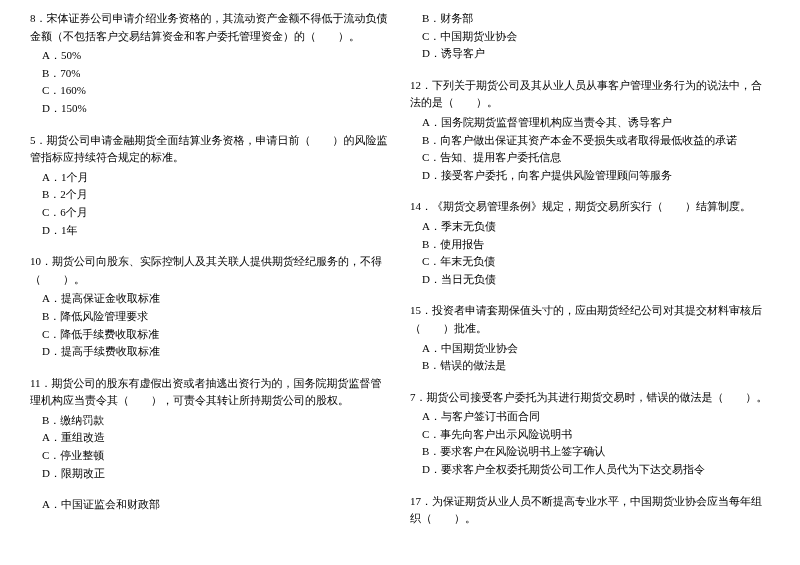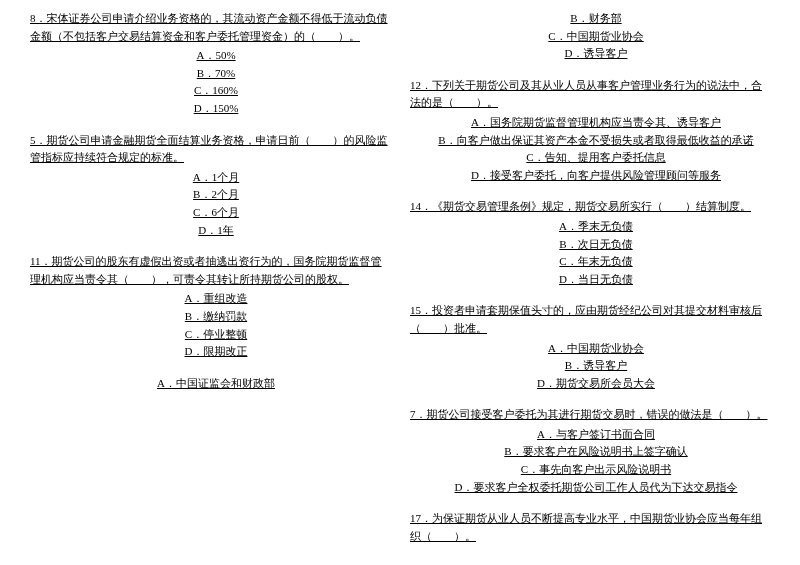--- a/index.html
+++ b/index.html
@@ -22,30 +22,28 @@
       gap: 20px;
     }
     .column {
       flex: 1;
       display: flex;
       flex-direction: column;
       gap: 8px;
     }
     .question-block {
       margin-bottom: 6px;
-      text-decoration: underline;
     }
     .question-text {
       line-height: 1.6;
       margin-bottom: 2px;
       text-indent: 0;
     }
     .options {
       padding-left: 12px;
-      text-align: center;
     }
     .option {
       line-height: 1.6;
     }
   </style>
 </head>
 <body>
 
 <div class="page-content">
 
@@ -64,26 +62,35 @@
     <div class="question-block">
       <div class="question-text">5．期货公司申请金融期货全面结算业务资格，申请日前（　　）的风险监管指标应持续符合规定的标准。</div>
       <div class="options">
         <div class="option">A．1个月</div>
         <div class="option">B．2个月</div>
         <div class="option">C．6个月</div>
         <div class="option">D．1年</div>
       </div>
     </div>
 
+    <div class="question-block">
+      <div class="question-text">10．期货公司向股东、实际控制人及其关联人提供期货经纪服务的，不得（　　）。</div>
+      <div class="options">
+        <div class="option">A．提高保证金收取标准</div>
+        <div class="option">B．降低风险管理要求</div>
+        <div class="option">C．降低手续费收取标准</div>
+        <div class="option">D．提高手续费收取标准</div>
+      </div>
+    </div>
 
     <div class="question-block">
       <div class="question-text">11．期货公司的股东有虚假出资或者抽逃出资行为的，国务院期货监督管理机构应当责令其（　　），可责令其转让所持期货公司的股权。</div>
       <div class="options">
+        <div class="option">B．缴纳罚款</div>
         <div class="option">A．重组改造</div>
-        <div class="option">B．缴纳罚款</div>
         <div class="option">C．停业整顿</div>
         <div class="option">D．限期改正</div>
       </div>
     </div>
 
     <div class="question-block">
       <div class="options">
         <div class="option">A．中国证监会和财政部</div>
       </div>
     </div>
@@ -107,41 +114,40 @@
         <div class="option">B．向客户做出保证其资产本金不受损失或者取得最低收益的承诺</div>
         <div class="option">C．告知、提用客户委托信息</div>
         <div class="option">D．接受客户委托，向客户提供风险管理顾问等服务</div>
       </div>
     </div>
 
     <div class="question-block">
       <div class="question-text">14．《期货交易管理条例》规定，期货交易所实行（　　）结算制度。</div>
       <div class="options">
         <div class="option">A．季末无负债</div>
-        <div class="option">B．次日无负债</div>
+        <div class="option">B．使用报告</div>
         <div class="option">C．年末无负债</div>
         <div class="option">D．当日无负债</div>
       </div>
     </div>
 
     <div class="question-block">
       <div class="question-text">15．投资者申请套期保值头寸的，应由期货经纪公司对其提交材料审核后（　　）批准。</div>
       <div class="options">
         <div class="option">A．中国期货业协会</div>
-        <div class="option">B．诱导客户</div>
-        <div class="option">D．期货交易所会员大会</div>
+        <div class="option">B．错误的做法是</div>
       </div>
     </div>
 
     <div class="question-block">
       <div class="question-text">7．期货公司接受客户委托为其进行期货交易时，错误的做法是（　　）。</div>
       <div class="options">
         <div class="option">A．与客户签订书面合同</div>
+        <div class="option">C．事先向客户出示风险说明书</div>
         <div class="option">B．要求客户在风险说明书上签字确认</div>
-        <div class="option">C．事先向客户出示风险说明书</div>
         <div class="option">D．要求客户全权委托期货公司工作人员代为下达交易指令</div>
       </div>
     </div>
 
     <div class="question-block">
       <div class="question-text">17．为保证期货从业人员不断提高专业水平，中国期货业协会应当每年组织（　　）。</div>
 
     </div>
 
   </div>

